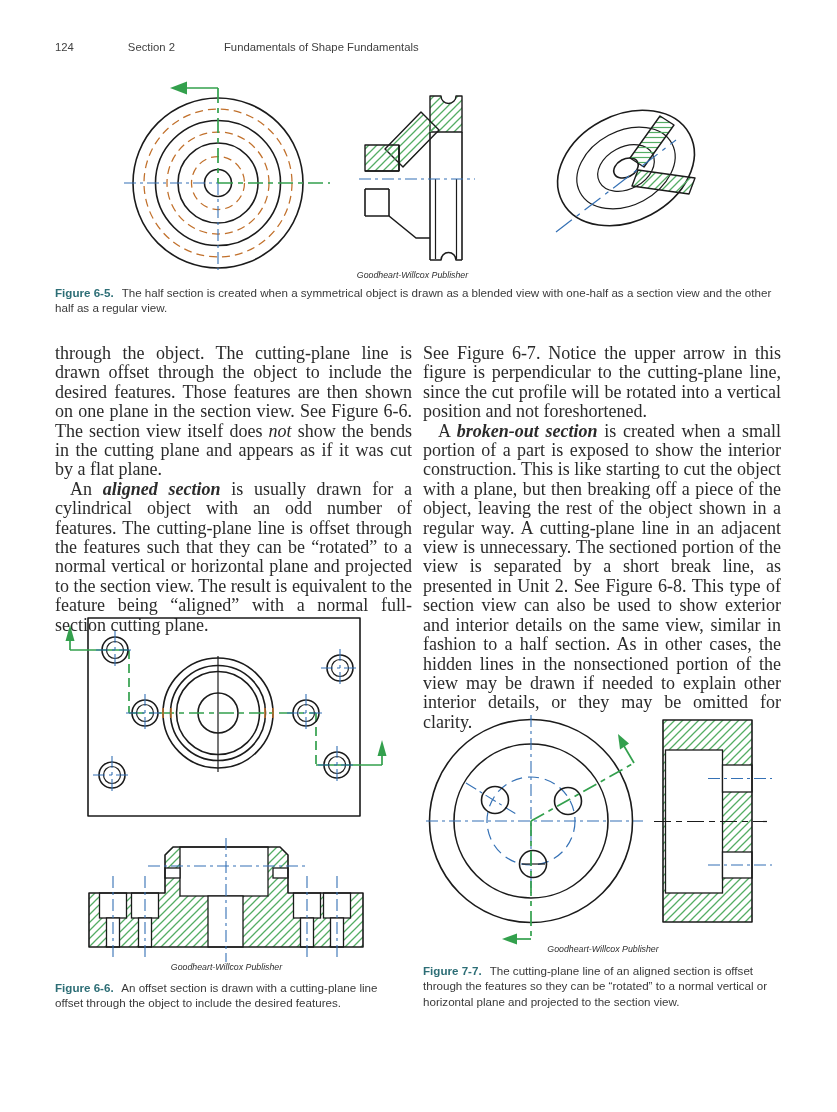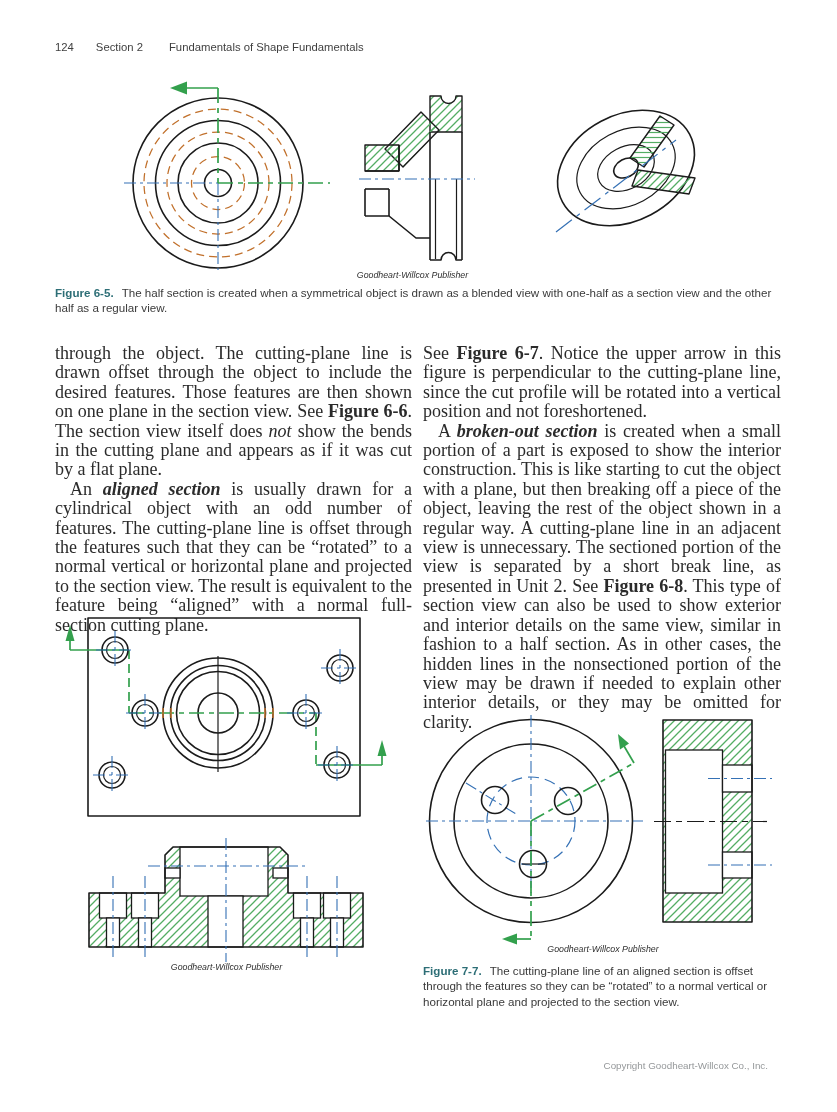--- a/index.html
+++ b/index.html
@@ -4,28 +4,28 @@
 <style>
   html,body{margin:0;padding:0;background:#e8e8e8;}
   .page{
     position:relative;width:837px;height:1112px;background:#ffffff;
     margin:0 auto;overflow:hidden;
     font-family:"Liberation Serif", serif;color:var(--text-dark,#2b2b2b);
   }
   .abs{position:absolute;}
   
   .header{top:41px;left:55px;display:flex;align-items:baseline;
-    font-family:"Liberation Sans", sans-serif;font-size:11.3px;color:#3f3f3f;}
+    font-family:"Liberation Sans", sans-serif;font-size:11.3px;color:#3f3f3f;gap:32px;}
   .header .pgnum{margin-right:22px;}
-  .header .sec{margin-right:26px;}
+  .header .sec{margin-right:17px;}
   
   .col{width:357px;}
   .para{margin:0;text-align:justify;font-size:18px;line-height:19.4px;color:var(--text-dark,#2b2b2b);}
   .para.indent{text-indent:15px;}
-  .r-b{font-weight:700;}
+  .r-b{font-weight:400;}
   .r-i{font-style:italic;}
   .r-bi{font-weight:700;font-style:italic;}
   
   .caption{margin:0;font-family:"Liberation Sans", sans-serif;font-size:11.6px;line-height:15.4px;color:#3a3a3a;}
   .fig-label{font-weight:700;color:var(--accent-teal,#2d6e76);margin-right:5px;}
   .credit{font-family:"Liberation Sans", sans-serif;font-style:italic;font-size:8.8px;color:#2f2f2f;text-align:center;}
   .footer{font-family:"Liberation Sans", sans-serif;font-size:9.8px;color:#95989a;text-align:right;}
   
   svg{display:block;overflow:visible;}
   .oln{stroke:var(--line-black,#1b1b1b);fill:none;stroke-width:1.6;stroke-linejoin:round;stroke-linecap:butt;}
@@ -207,20 +207,24 @@
     <line class="cl" x1="43" y1="38" x2="43" y2="122"></line>
     <line class="cl" x1="75" y1="38" x2="75" y2="122"></line>
     <line class="cl" x1="237" y1="38" x2="237" y2="122"></line>
     <line class="cl" x1="267" y1="38" x2="267" y2="122"></line>
     <line class="cl" x1="156" y1="0" x2="156" y2="124"></line>
     <line class="cl" x1="78" y1="28" x2="238" y2="28"></line>
   </svg>
 
   <div class="abs credit" style="left:55px;top:962px;width:343px">Goodheart-Willcox Publisher</div>
 
+  <p class="abs caption" style="left:55px;top:980px;width:350px">
+    <span class="fig-label">Figure 6-6.</span>
+    <span>An offset section is drawn with a cutting-plane line offset through the object to include the desired features.</span>
+  </p>
 
   <svg class="abs" style="left:420px;top:695px" width="385" height="255" viewBox="0 0 385 255">
 
     <circle class="oln" stroke-width="1.8" cx="111" cy="126" r="101.5"></circle>
     <circle class="oln" cx="111" cy="126" r="77"></circle>
     <circle class="clsolid" fill="none" stroke-dasharray="11 6" cx="111" cy="126" r="44"></circle>
     <line class="cl" x1="111" y1="20" x2="111" y2="198"></line>
     <line class="cl" x1="6" y1="126" x2="223" y2="126"></line>
     <line class="cl" x1="46" y1="88" x2="96" y2="119"></line>
     <circle class="oln" cx="75" cy="105" r="13.5"></circle>
@@ -247,15 +251,14 @@
     </g>
   </svg>
 
   <div class="abs credit" style="left:423px;top:944px;width:360px">Goodheart-Willcox Publisher</div>
 
   <p class="abs caption" style="left:423px;top:963px;width:362px">
     <span class="fig-label">Figure 7-7.</span>
     <span>The cutting-plane line of an aligned section is offset through the features so they can be “rotated” to a normal vertical or horizontal plane and projected to the section view.</span>
   </p>
 
-  <div class="abs footer" style="left:423px;top:1060px;width:345px">Copyright Goodheart-Willcox Co., Inc.</div>
 
 </div>
 
 </body></html>

